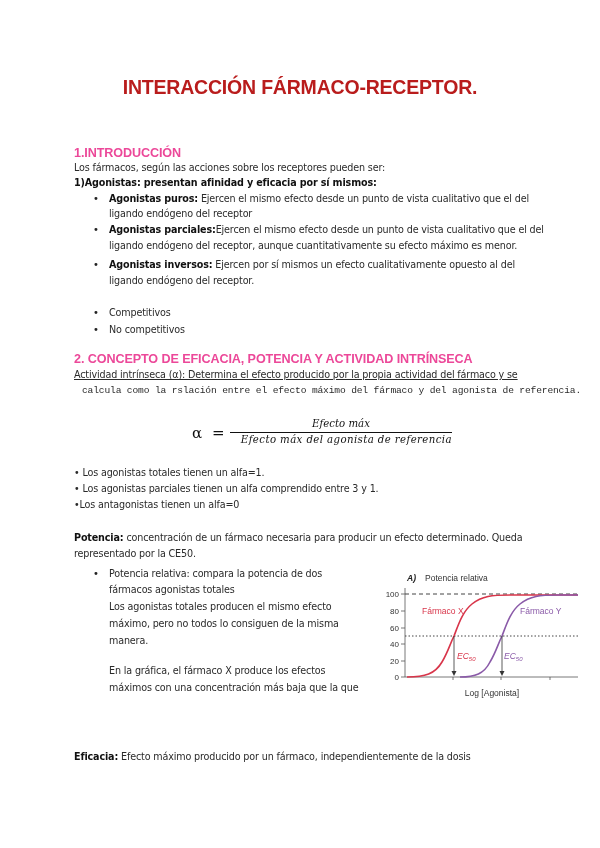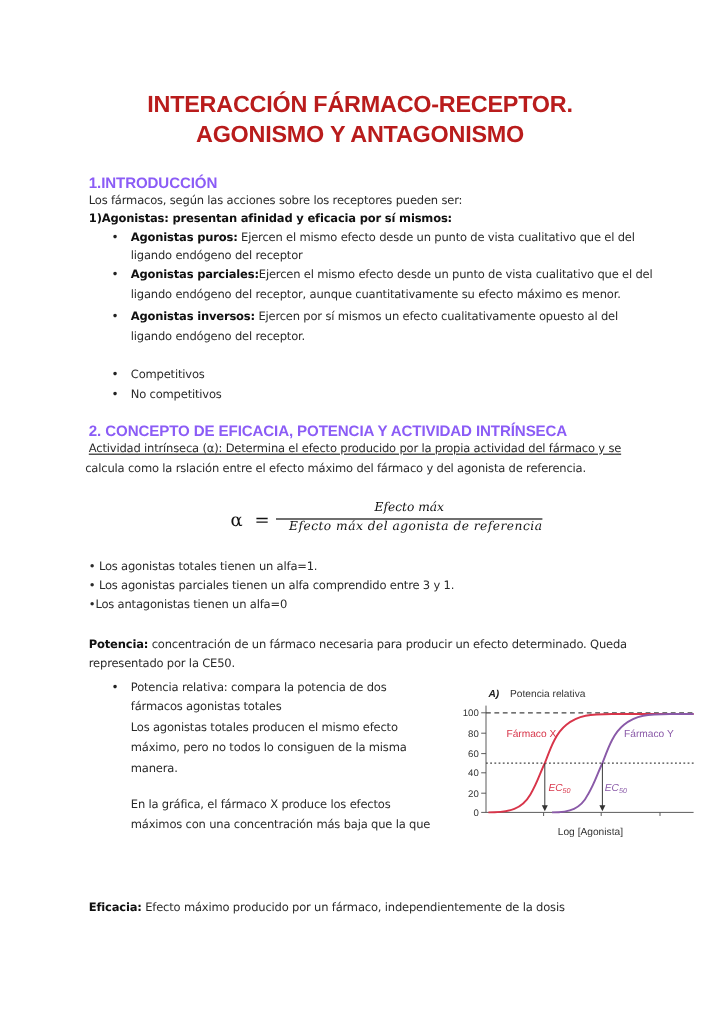--- a/index.html
+++ b/index.html
@@ -1,37 +1,36 @@
 <!DOCTYPE html>
 <html><head>
 <meta charset="utf-8">
 <style>
   html, body { margin:0; padding:0; background:#ffffff; }
   body { width:600px; height:848px; position:relative; overflow:hidden; font-family:"DejaVu Sans", sans-serif; color:#1a1a1a; }
   .page { position:absolute; left:0; top:0; width:600px; height:848px; }
   .title { position:absolute; left:0; width:600px; text-align:center; font-family:"Liberation Sans", sans-serif; font-weight:bold; font-size:19.5px; letter-spacing:-0.2px; color:#b91c1c; }
-  .h2 { position:absolute; left:74px; font-family:"Liberation Sans", sans-serif; font-weight:bold; font-size:12.6px; color:#8b5cf6; letter-spacing:-0.1px; white-space:nowrap; }
+  .h2 { position:absolute; left:74px; font-family:"Liberation Sans", sans-serif; font-weight:bold; font-size:12.6px; color:#ec4899; letter-spacing:-0.1px; white-space:nowrap; }
   .t { position:absolute; font-size:9.6px; line-height:12px; color:#2a2a2a; white-space:nowrap; letter-spacing:-0.15px; }
   .b { font-weight:bold; color:#111; }
   .bullet { position:absolute; font-size:10px; color:#222; }
   .formula { position:absolute; left:192px; top:418px; font-family:"DejaVu Serif", serif; color:#111; }
   .alpha { position:absolute; left:0; top:6px; font-size:15px; }
   .eq { position:absolute; left:20px; top:6px; font-size:15px; }
   .num { position:absolute; left:38px; top:0; width:222px; text-align:center; font-style:italic; font-size:10.2px; }
   .fracline { position:absolute; left:38px; top:14px; width:222px; height:1px; background:#111; }
   .den { position:absolute; left:38px; top:16px; width:222px; text-align:right; font-style:italic; font-size:10.2px; letter-spacing:0.4px; }
   .chart { position:absolute; left:380px; top:566px; width:200px; height:140px; }
 </style>
 </head>
 <body>
 
 <div class="page">
 
   <div class="title" style="top:76px;">INTERACCIÓN FÁRMACO-RECEPTOR.</div>
-  <div class="title" style="top:101px;">AGONISMO Y ANTAGONISMO</div>
 
   <div class="h2" style="top:146px;">1.INTRODUCCIÓN</div>
   <div class="t" style="left:74px; top:162px;">Los fármacos, según las acciones sobre los receptores pueden ser:</div>
   <div class="t b" style="left:74px; top:177px;">1)Agonistas: presentan afinidad y eficacia por sí mismos:</div>
 
   <div class="bullet" style="left:93px; top:193px;">•</div>
   <div class="t" style="left:109px; top:193px;"><span class="b">Agonistas puros:</span><span> Ejercen el mismo efecto desde un punto de vista cualitativo que el del</span></div>
   <div class="t" style="left:109px; top:208px;">ligando endógeno del receptor</div>
 
   <div class="bullet" style="left:93px; top:224px;">•</div>
@@ -42,21 +41,21 @@
   <div class="t" style="left:109px; top:259px;"><span class="b">Agonistas inversos:</span><span> Ejercen por sí mismos un efecto cualitativamente opuesto al del</span></div>
   <div class="t" style="left:109px; top:275px;">ligando endógeno del receptor.</div>
 
   <div class="bullet" style="left:93px; top:307px;">•</div>
   <div class="t" style="left:109px; top:307px;">Competitivos</div>
   <div class="bullet" style="left:93px; top:324px;">•</div>
   <div class="t" style="left:109px; top:324px;">No competitivos</div>
 
   <div class="h2" style="top:352px;">2. CONCEPTO DE EFICACIA, POTENCIA Y ACTIVIDAD INTRÍNSECA</div>
   <div class="t" style="left:74px; top:369px;text-decoration:underline;">Actividad intrínseca (α): Determina el efecto producido por la propia actividad del fármaco y se</div>
-  <div class="t" style="left:71px; top:385px;">calcula como la rslación entre el efecto máximo del fármaco y del agonista de referencia.</div>
+  <div class="t" style="left:82px; top:385px;font-family:Liberation Mono, monospace;">calcula como la rslación entre el efecto máximo del fármaco y del agonista de referencia.</div>
 
   <div class="formula">
     <span class="alpha">α</span>
     <span class="eq">=</span>
     <div class="num">Efecto máx</div>
     <div class="fracline"></div>
     <div class="den">Efecto máx del agonista de referencia</div>
   </div>
 
   <div class="t" style="left:74px; top:467px;">• Los agonistas totales tienen un alfa=1.</div>

